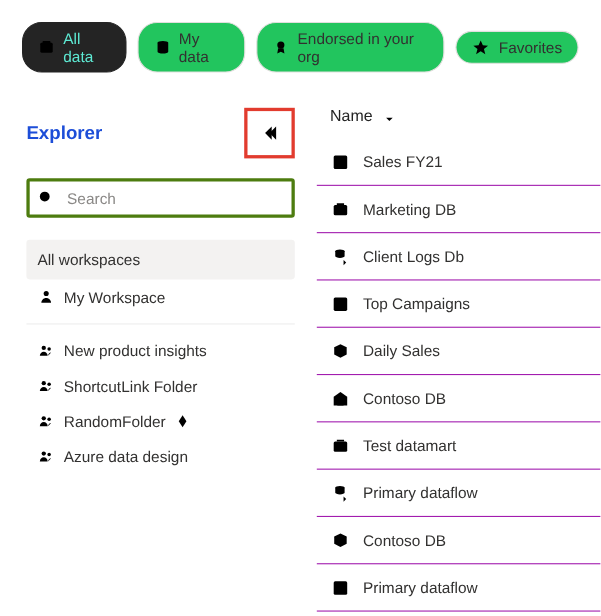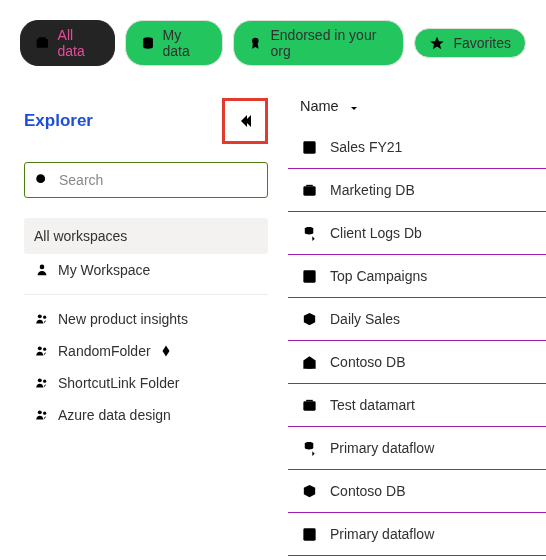--- a/index.html
+++ b/index.html
@@ -25,21 +25,21 @@
       padding: 6px 14px;
       border-radius: 18px;
       border: 1px solid #e1dfdd;
       background: #22c55e;
       cursor: pointer;
       font-size: 14px;
       color: #323130;
     }
     .pill.active {
       background: #242424;
-      color: #ec4899;
+      color: #5eead4;
       border-color: #242424;
     }
     .pill svg { width: 16px; height: 16px; }
 
     .panes {
       display: flex;
       padding: 4px 0 0 0;
     }
 
     
@@ -71,21 +71,21 @@
     }
     .collapse-box svg { width: 18px; height: 18px; }
 
     .search-wrap {
       position: relative;
       margin-bottom: 14px;
     }
     .search-input {
       width: 100%;
       height: 36px;
-      border: 1px solid #4d7c0f;
+      border: 3px solid #4d7c0f;
       border-radius: 3px;
       padding: 0 36px 0 34px;
       font-size: 14px;
       outline: none;
       color: #a16207;
     }
     .search-input::placeholder { color: #8a8886; }
     .search-icon {
       position: absolute; left: 10px; top: 50%; transform: translateY(-50%);
     }
@@ -307,34 +307,34 @@
             </svg>
           </span>
         <span>New product insights</span>
       </div>
       <div class="ws-item">
         <span class="ws-icon">
             <svg class="ico ico-light" viewBox="0 0 18 18">
               <use href="#i-group"></use>
             </svg>
           </span>
+        <span>ShortcutLink Folder</span>
+      </div>
+      <div class="ws-item">
+        <span class="ws-icon">
+            <svg class="ico ico-light" viewBox="0 0 18 18">
+              <use href="#i-group"></use>
+            </svg>
+          </span>
         <span>RandomFolder</span>
         <span class="ws-suffix">
             <svg class="ico ico-light" viewBox="0 0 18 18">
               <use href="#i-diamond"></use>
             </svg>
           </span>
-      </div>
-      <div class="ws-item">
-        <span class="ws-icon">
-            <svg class="ico ico-light" viewBox="0 0 18 18">
-              <use href="#i-group"></use>
-            </svg>
-          </span>
-        <span>ShortcutLink Folder</span>
       </div>
       <div class="ws-item">
         <span class="ws-icon">
             <svg class="ico ico-light" viewBox="0 0 18 18">
               <use href="#i-group"></use>
             </svg>
           </span>
         <span>Azure data design</span>
       </div>
     </div>

